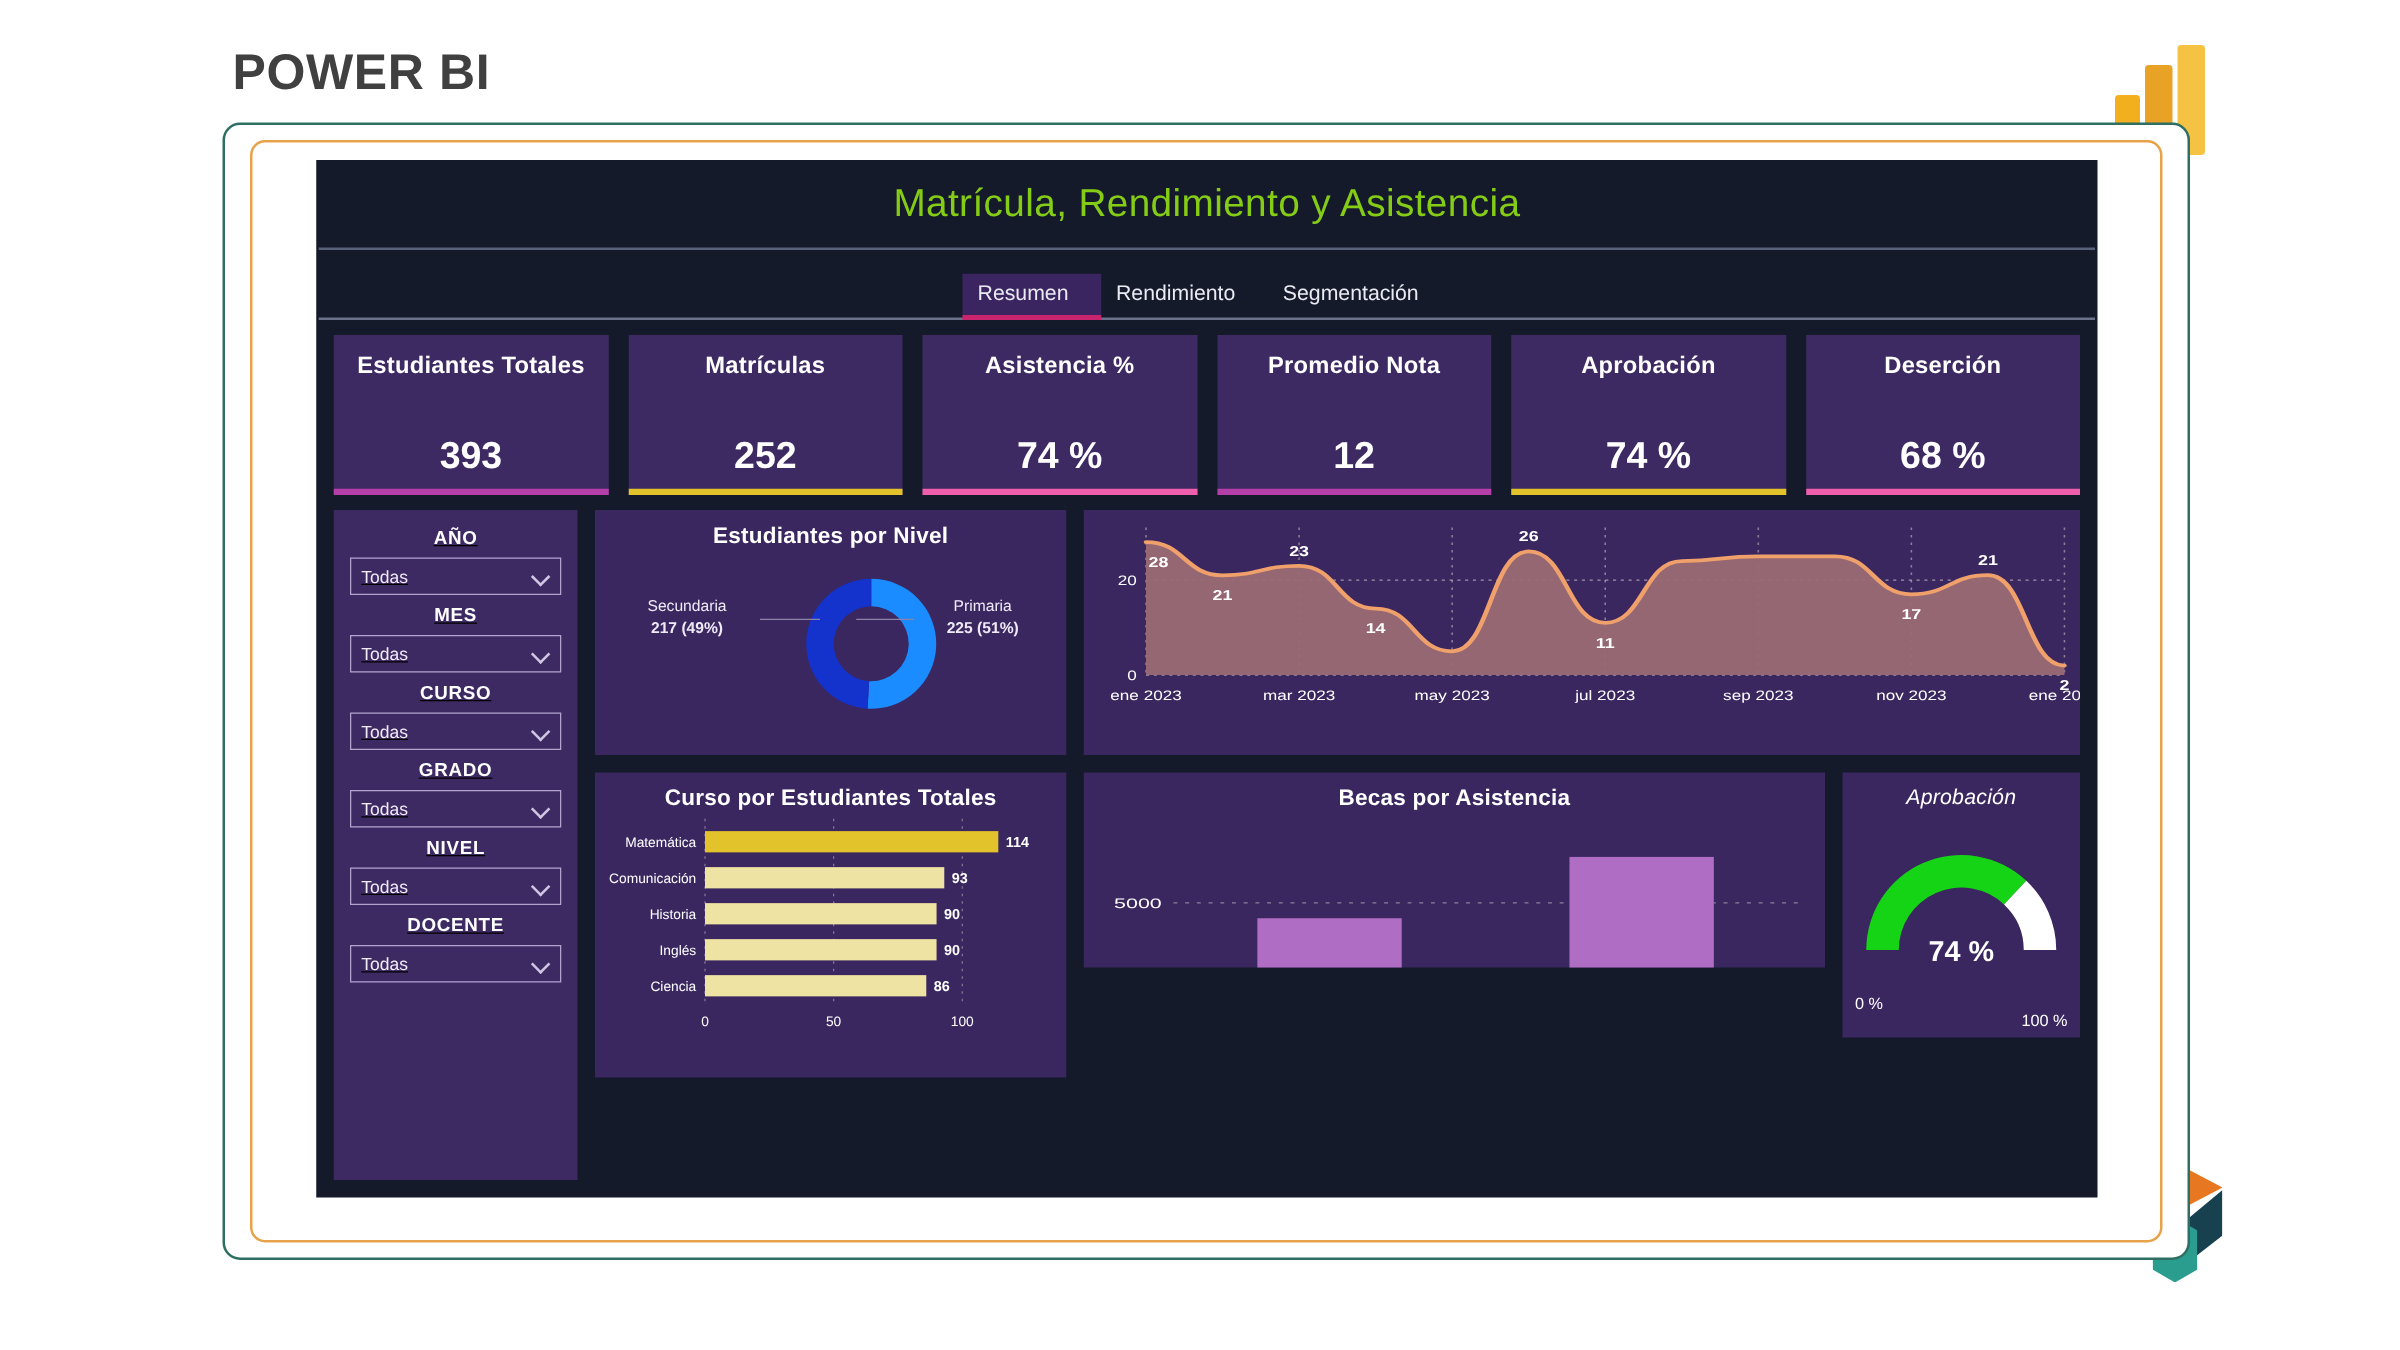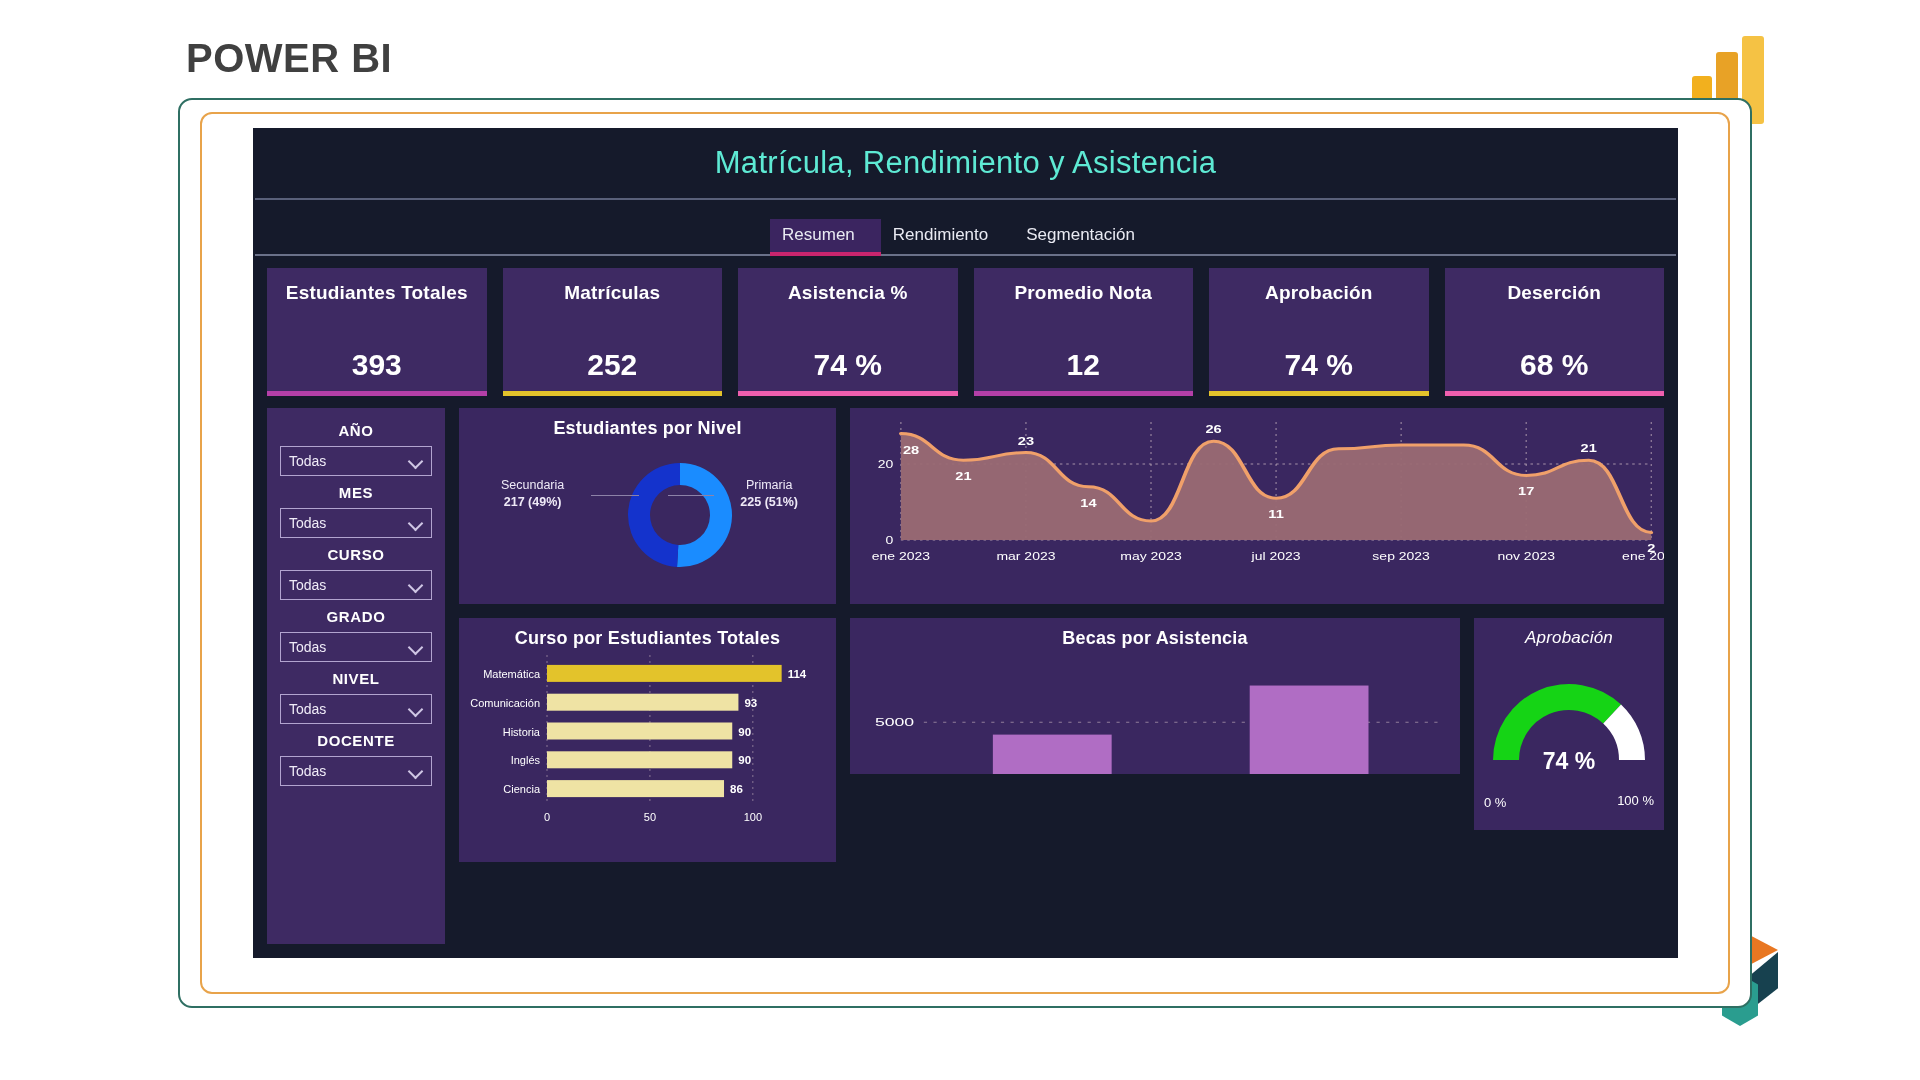--- a/index.html
+++ b/index.html
@@ -58,21 +58,21 @@
   }
 
   
   .report-header {
     height: 72px; flex: none;
     display: flex; align-items: center; justify-content: center;
     border-bottom: 2px solid #59607a;
     margin: 0 2px;
   }
   .report-header .t {
-    color: #5eead4; font-size: 31px; font-weight: 400; letter-spacing: .3px;
+    color: #84cc16; font-size: 31px; font-weight: 400; letter-spacing: .3px;
   }
 
   
   .tabbar {
     height: 56px; flex: none;
     display: flex; align-items: flex-end; justify-content: center;
     gap: 0px;
     border-bottom: 2px solid #6a7189;
     margin: 0 2px;
     position: relative;
@@ -109,22 +109,22 @@
     position: absolute; left: 0; right: 0; bottom: 0; height: 5px;
   }
 
   
   .content {
     flex: 1; display: flex; gap: 14px; padding: 6px 14px 14px 14px; min-height: 0;
   }
 
   
   .sidebar {
-    width: 178px; flex: none; background: #3e2a63;
-    padding: 12px 13px; display: flex; flex-direction: column; gap: 2px;
+    width: 195px; flex: none; background: #3e2a63;
+    padding: 12px 13px; display: flex; flex-direction: column; gap: 2px; text-decoration: underline;
   }
   .filter-label {
     color: #ffffff; font-size: 15px; font-weight: 700; text-align: center;
     letter-spacing: .6px; margin-top: 6px; margin-bottom: 5px;
   }
   .filter-label:first-child { margin-top: 2px; }
   .slicer {
     height: 30px; border: 1px solid #b2a4cf; background: transparent;
     display: flex; align-items: center; padding: 0 8px;
     color: #f0ecf8; font-size: 14px; cursor: pointer;
@@ -165,21 +165,21 @@
   
   .chart-svg { display: block; }
 
   
   .gauge-wrap { position: relative; height: 172px; }
   .gauge-val {
     position: absolute; left: 0; right: 0; top: 88px; text-align: center;
     color: #ffffff; font-size: 23px; font-weight: 700;
   }
   .gauge-min { position: absolute; left: 10px; bottom: 22px; color: #ffffff; font-size: 13px; }
-  .gauge-max { position: absolute; right: 10px; bottom: 24px; color: #ffffff; font-size: 13px; margin-left: 48px; }
+  .gauge-max { position: absolute; right: 10px; bottom: 8px; color: #ffffff; font-size: 13px; margin-left: 48px; }
 
   text { font-family: "Liberation Sans", sans-serif; }
 </style>
 </head>
 <body>
 
 <div id="slide">
 
   <div id="page-title">POWER BI</div>
 

